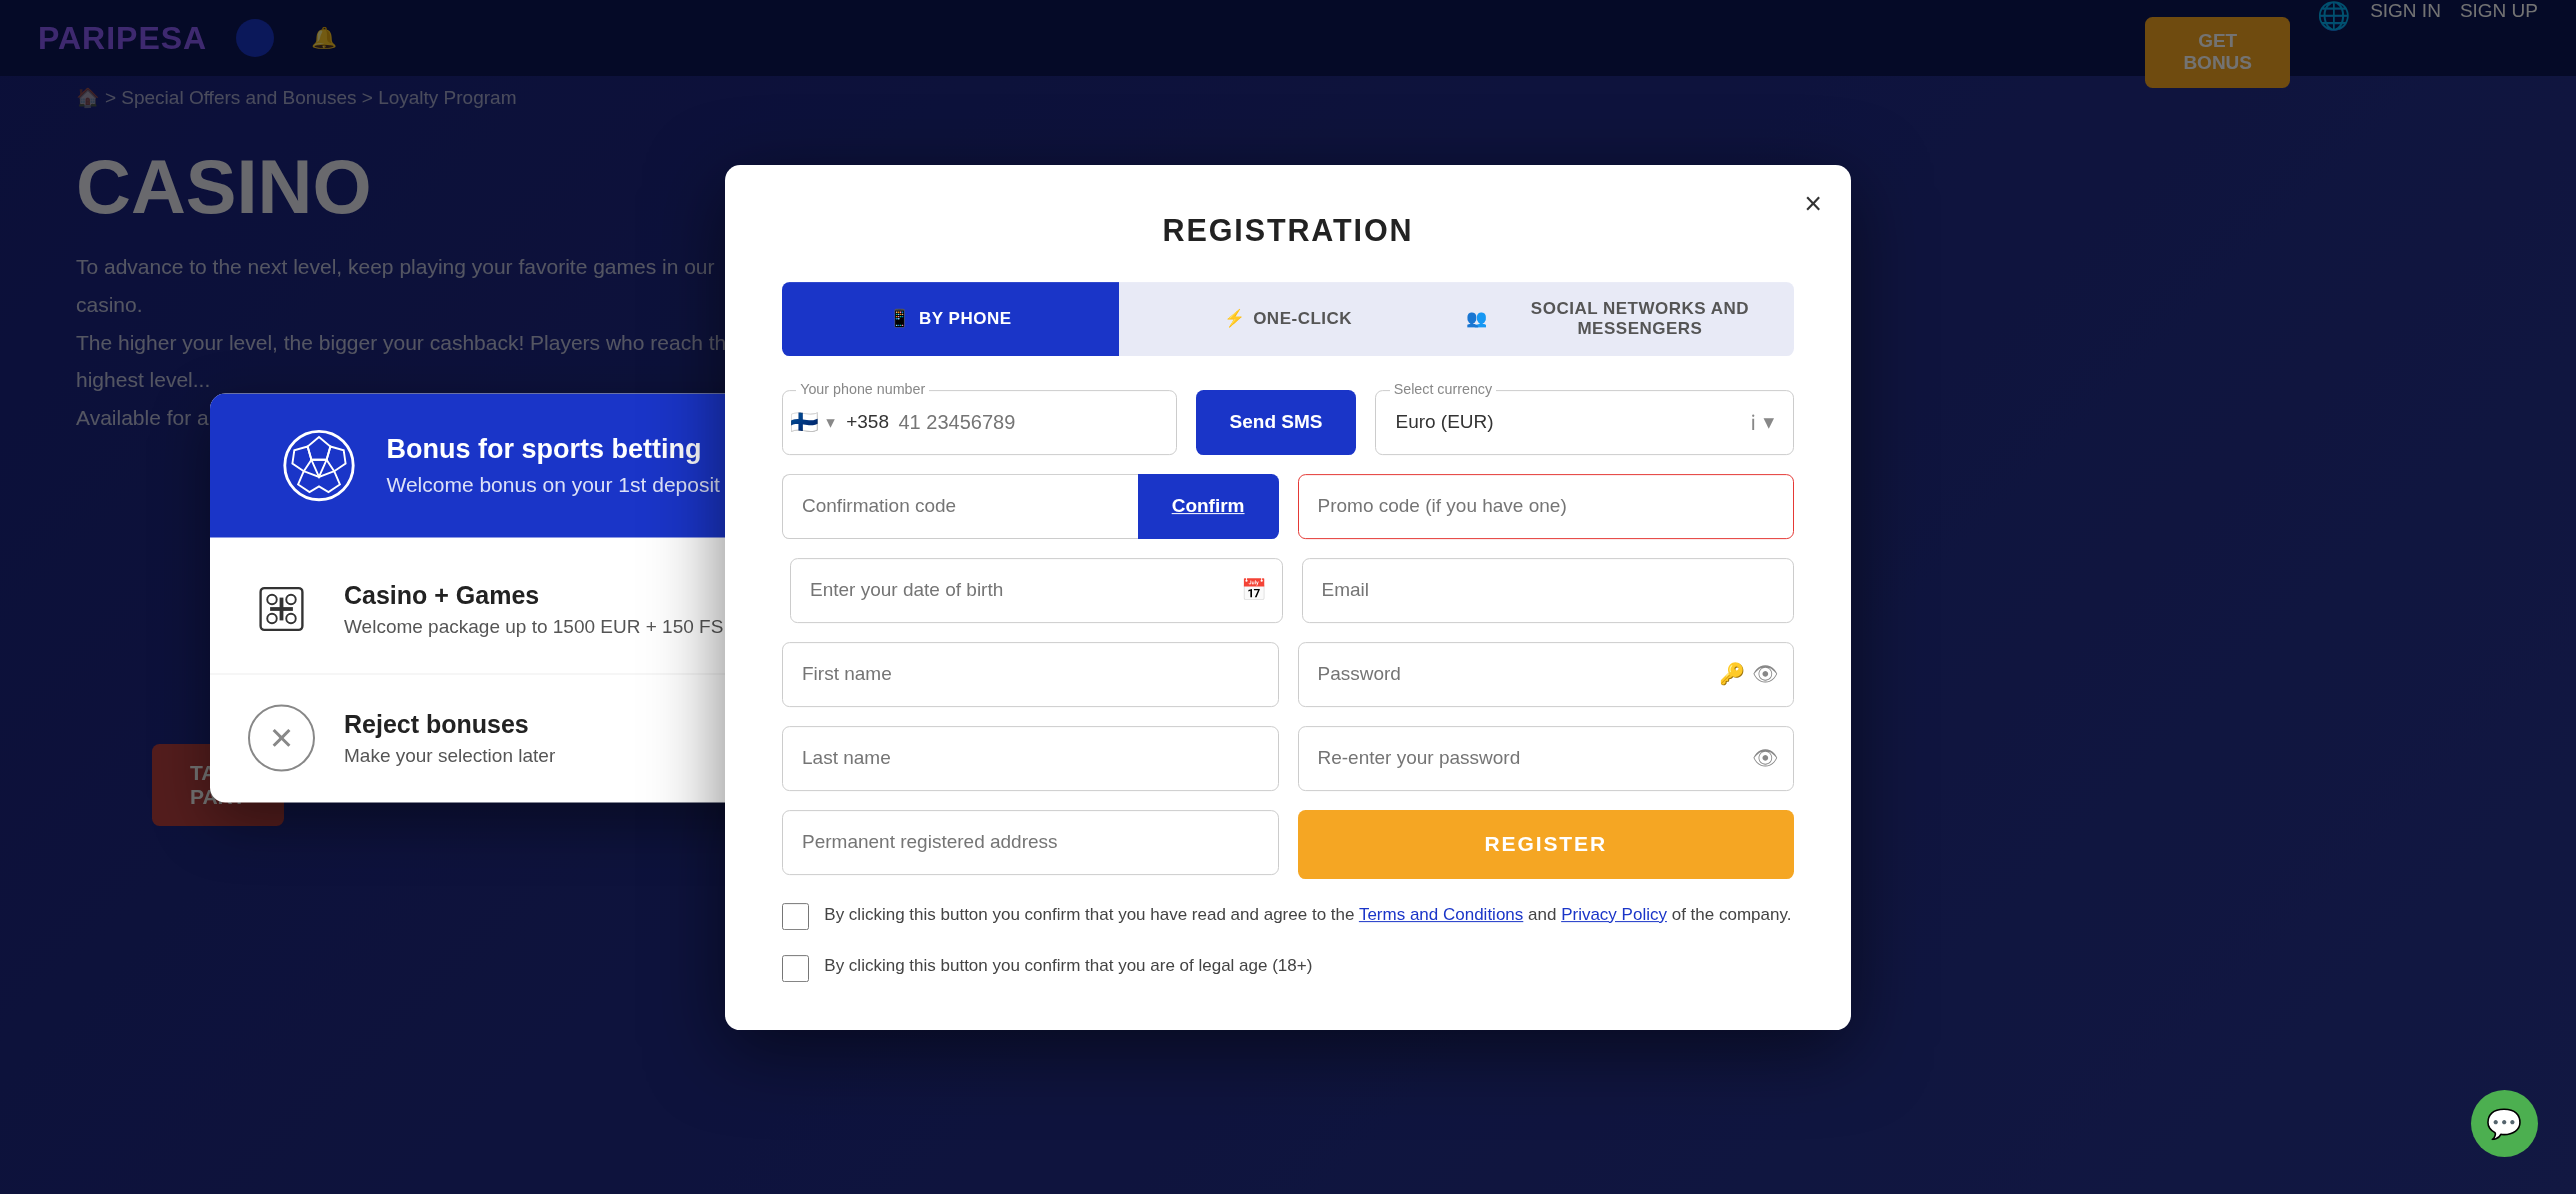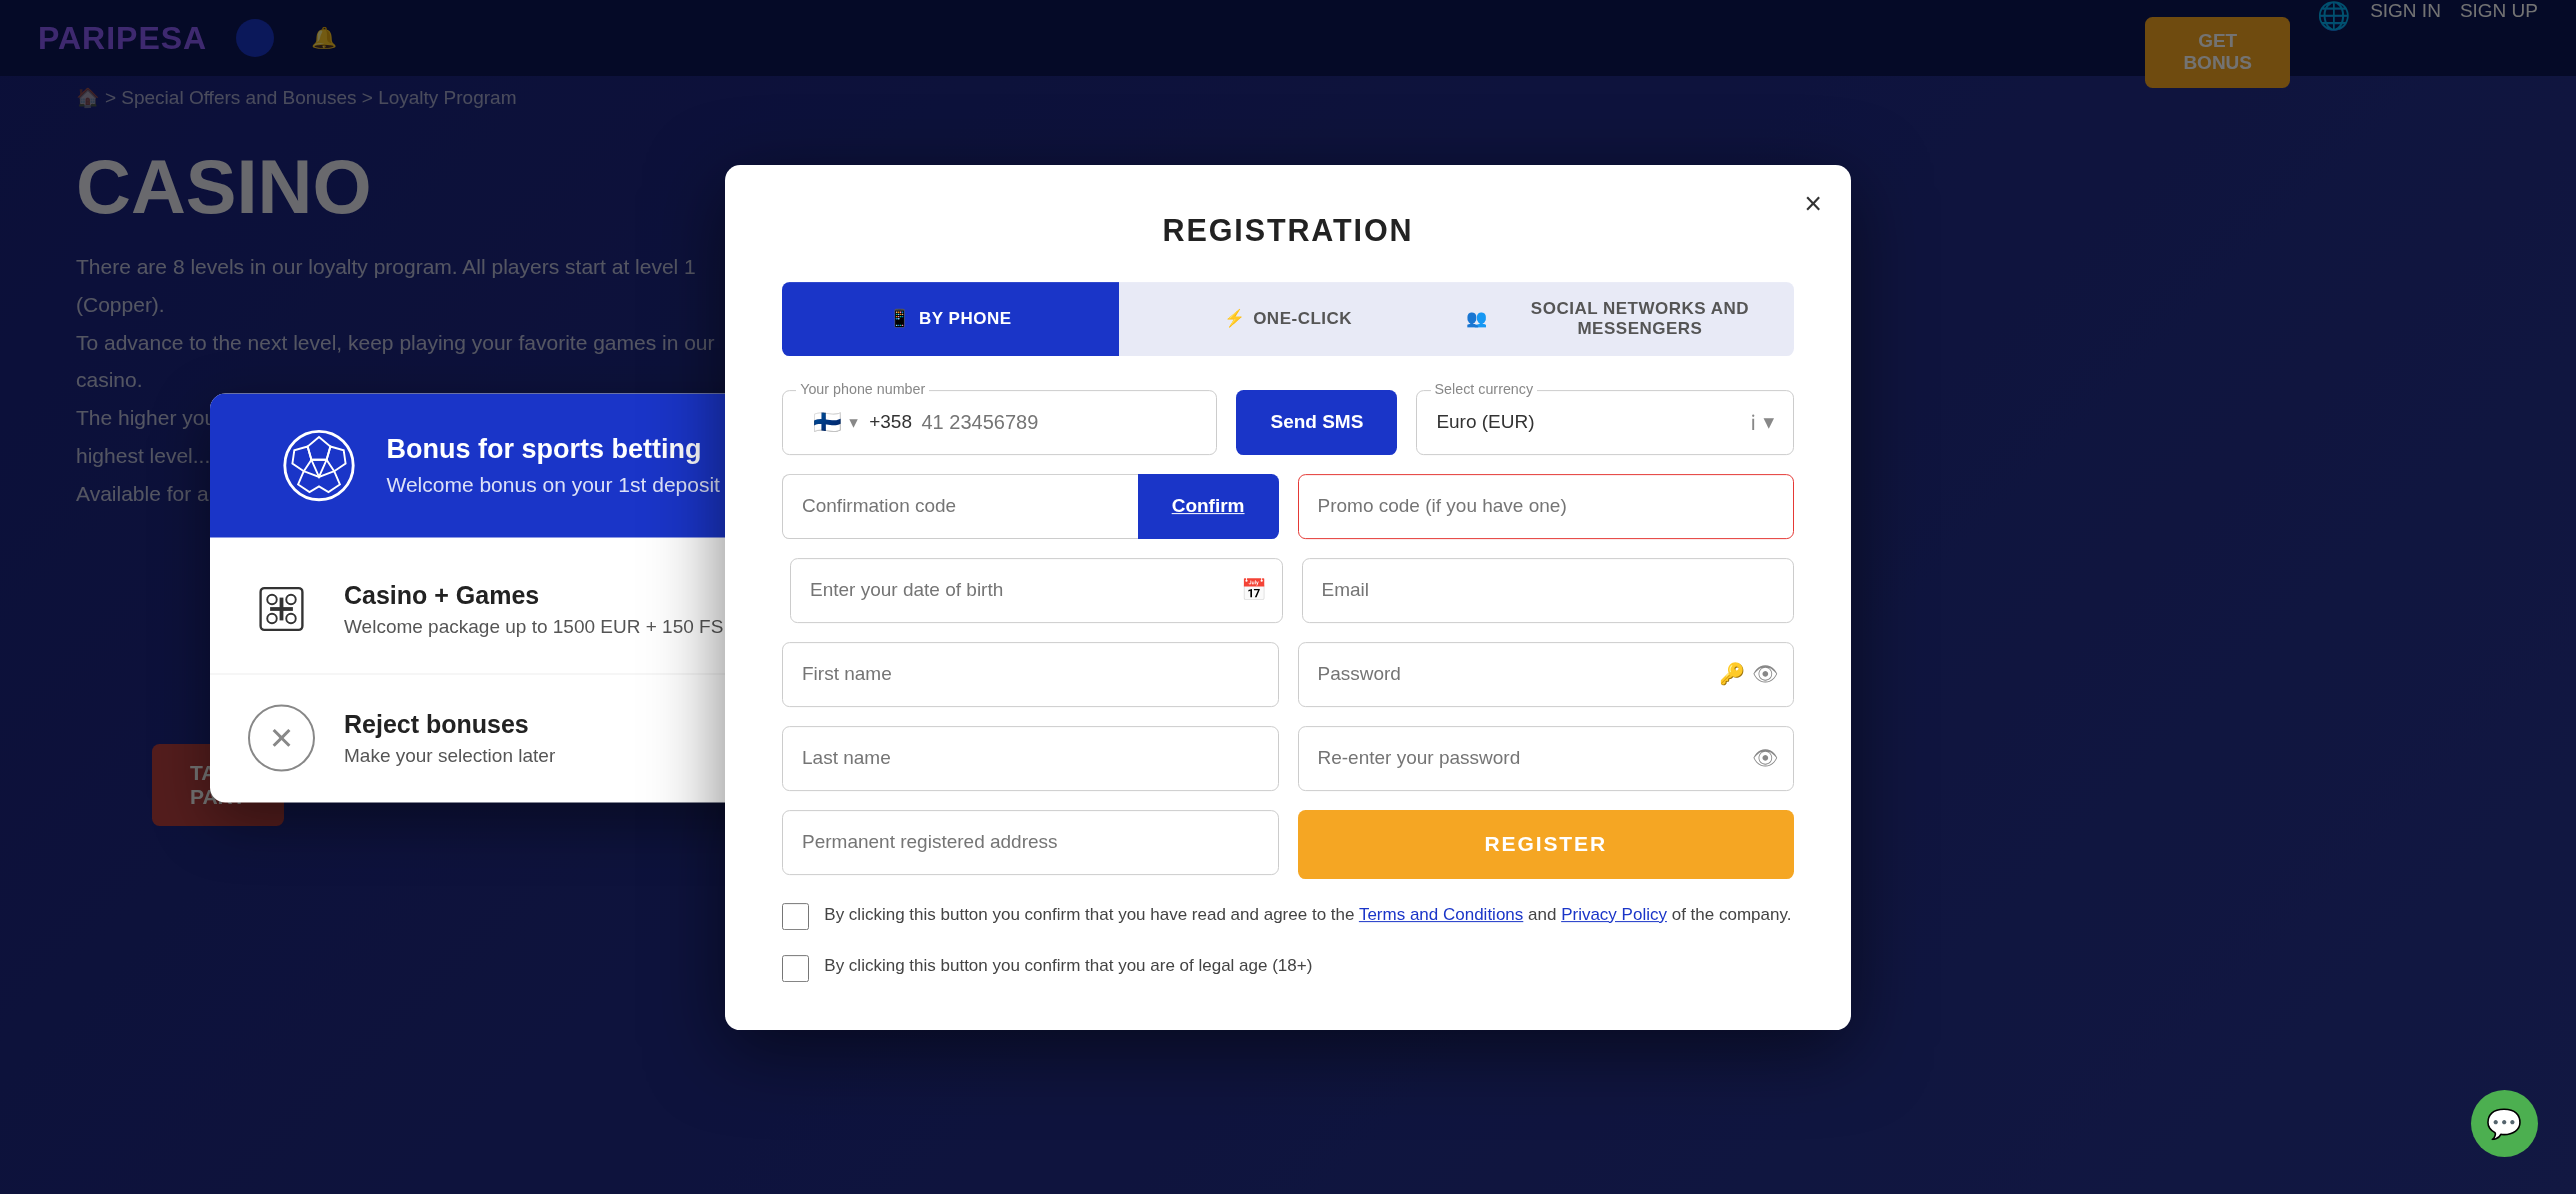--- a/index.html
+++ b/index.html
@@ -243,21 +243,21 @@
       margin-bottom: 19px;
     }
 
     .phone-group {
       flex: 1;
       border: 1.9px solid #ccc;
       border-radius: 7.6px;
       height: 65px;
       display: flex;
       align-items: center;
-      padding: 0 30px;
+      padding: 0 7px;
       position: relative;
     }
 
     .phone-label {
       position: absolute;
       top: -9.5px;
       left: 13.4px;
       background: white;
       padding: 0 3.8px;
       font-size: 14.3px;
@@ -467,21 +467,20 @@
       🏠 &gt; Special Offers and Bonuses &gt; Loyalty Program
     </span>
   </div>
 
   <div style="position:absolute;top:143px;left:76px;">
     <div style="color:white;font-size:76px;font-weight:bold;opacity:0.9;">CASINO</div>
   </div>
 
   <div style="position:absolute;top:248px;left:76px;">
     <div style="color:rgba(255,255,255,0.7);font-size:21px;max-width:668px;line-height:1.8;">
-      <div>There are 8 levels in our loyalty program. All players start at level 1 (Copper).</div>
       <div>To advance to the next level, keep playing your favorite games in our casino.</div>
       <div>The higher your level, the bigger your cashback! Players who reach the highest level...</div>
       <div>Available for authorized users only.</div>
     </div>
   </div>
 
   <div style="position:absolute;top:477px;left:76px;">
     <button class="take-part-btn">TAKE PART</button>
   </div>
 </div>

